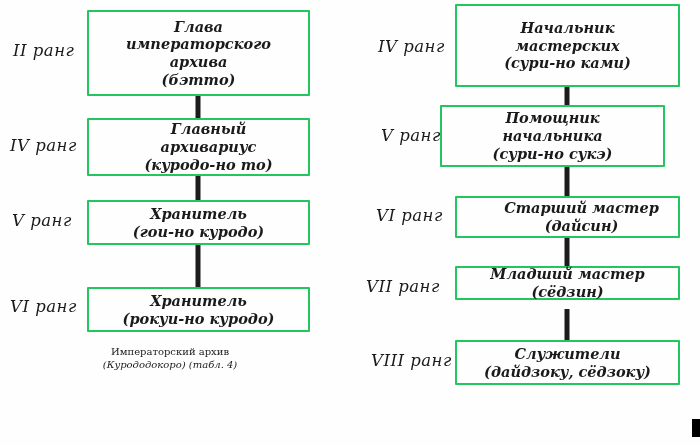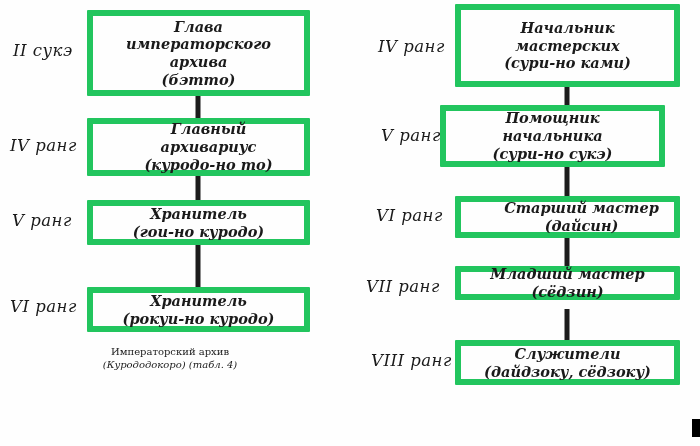--- a/index.html
+++ b/index.html
@@ -3,21 +3,21 @@
 <meta charset="utf-8">
 <style>
   * { margin:0; padding:0; box-sizing:border-box; }
   html,body { background:#ffffff; }
   body { font-family:"DejaVu Serif","Liberation Serif",serif; }
   .page {
     position:relative; width:700px; height:446px;
     background:#fefefe; overflow:hidden; color:#1a1a1a;
   }
   .node {
-    position:absolute; border:6px solid #22c55e; background:#fefefe;
+    position:absolute; border:2px solid #22c55e; background:#fefefe;
     display:flex; flex-direction:column; justify-content:center; align-items:center;
     text-align:center; font-style:italic; font-weight:bold;
     font-size:14.5px; line-height:1.22; z-index:2; border-radius:1px;
   }
   .rank {
     position:absolute; font-style:italic; font-size:16.5px;
     white-space:nowrap; letter-spacing:0.5px;
   }
   .connector {
     position:absolute; width:5px; background:#1c1c1c; z-index:1;
@@ -26,21 +26,21 @@
   .caption { position:absolute; text-align:center; font-size:10px; line-height:1.28; }
   .cap1 { font-weight:normal; }
   .cap2 { font-style:italic; }
   .artifact { position:absolute; background:#000; }
 </style>
 </head>
 <body>
 
 <div class="page">
 
-  <div class="rank" style="left:13px; top:41px;">II сукэ</div>
+  <div class="rank" style="left:13px; top:41px;">II ранг</div>
   <div class="rank" style="left:10px; top:136px;">IV ранг</div>
   <div class="rank" style="left:12px; top:211px;">V ранг</div>
   <div class="rank" style="left:10px; top:297px;">VI ранг</div>
 
   <div class="connector" style="left:198px; top:96px;  height:23px;"></div>
   <div class="connector" style="left:198px; top:175px; height:26px;"></div>
   <div class="connector" style="left:198px; top:244px; height:44px;"></div>
 
   <div class="node" style="left:87px; top:10px; width:223px; height:86px;">
     <div>Глава</div>

